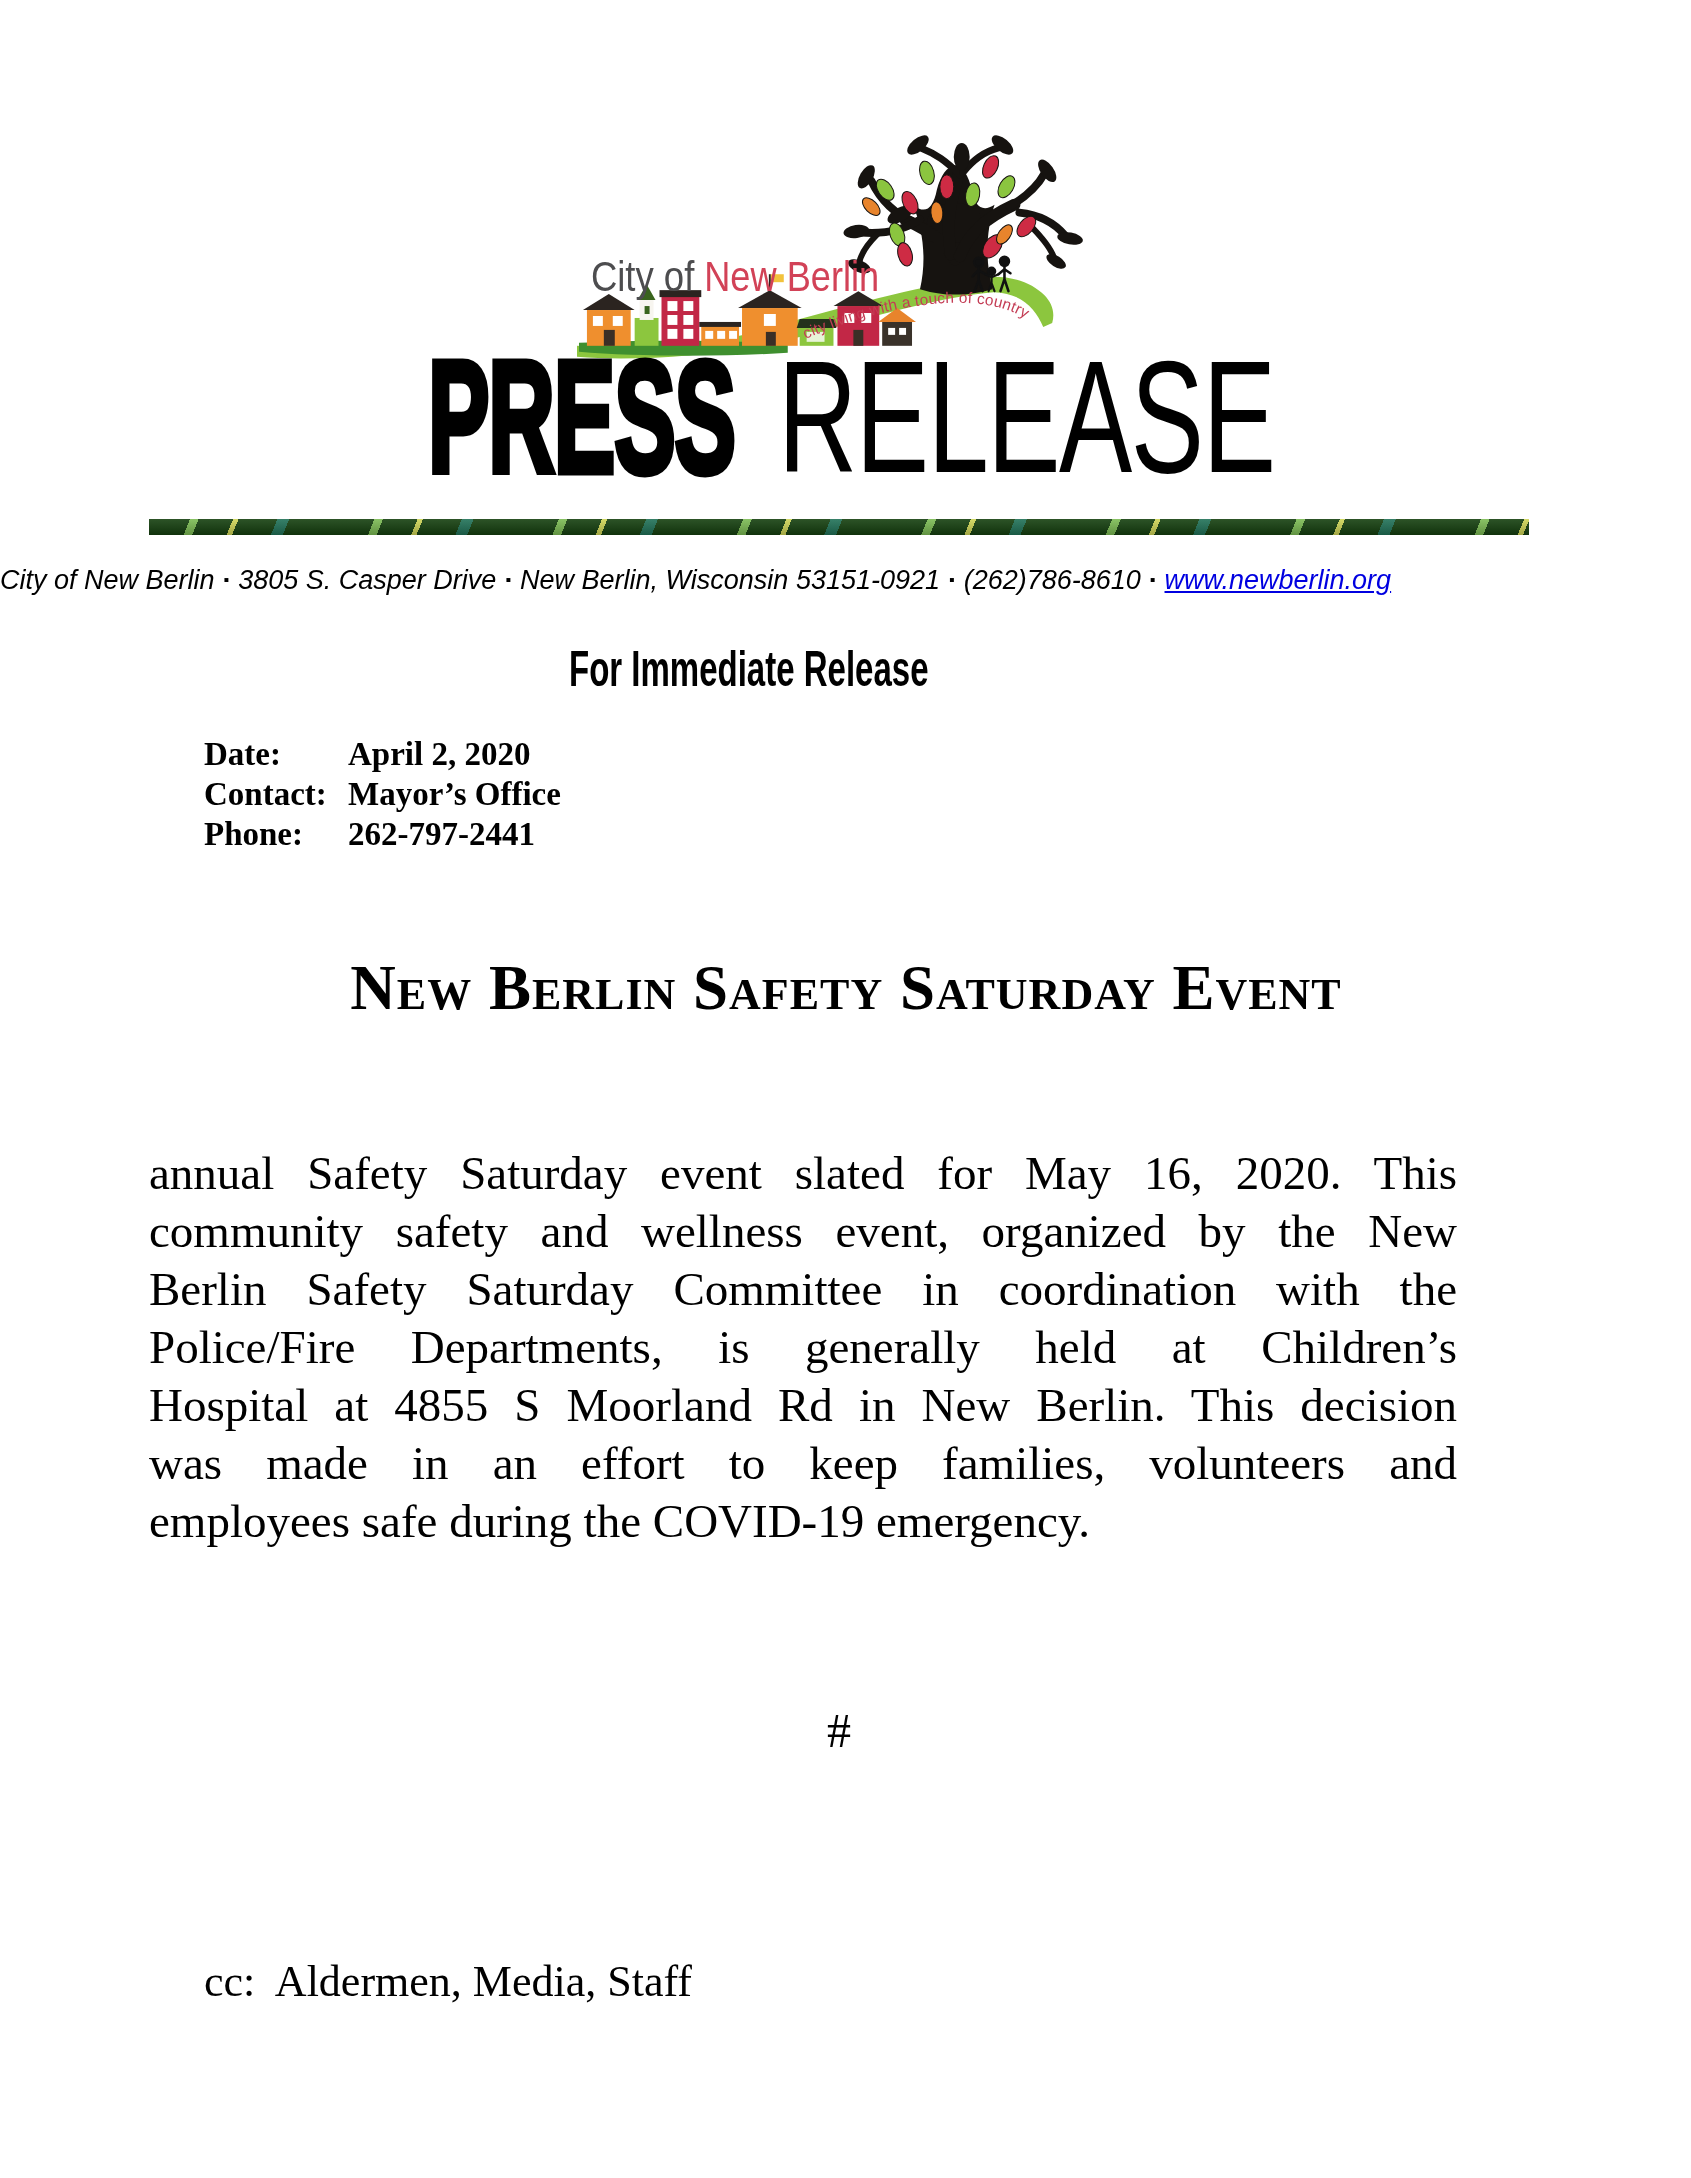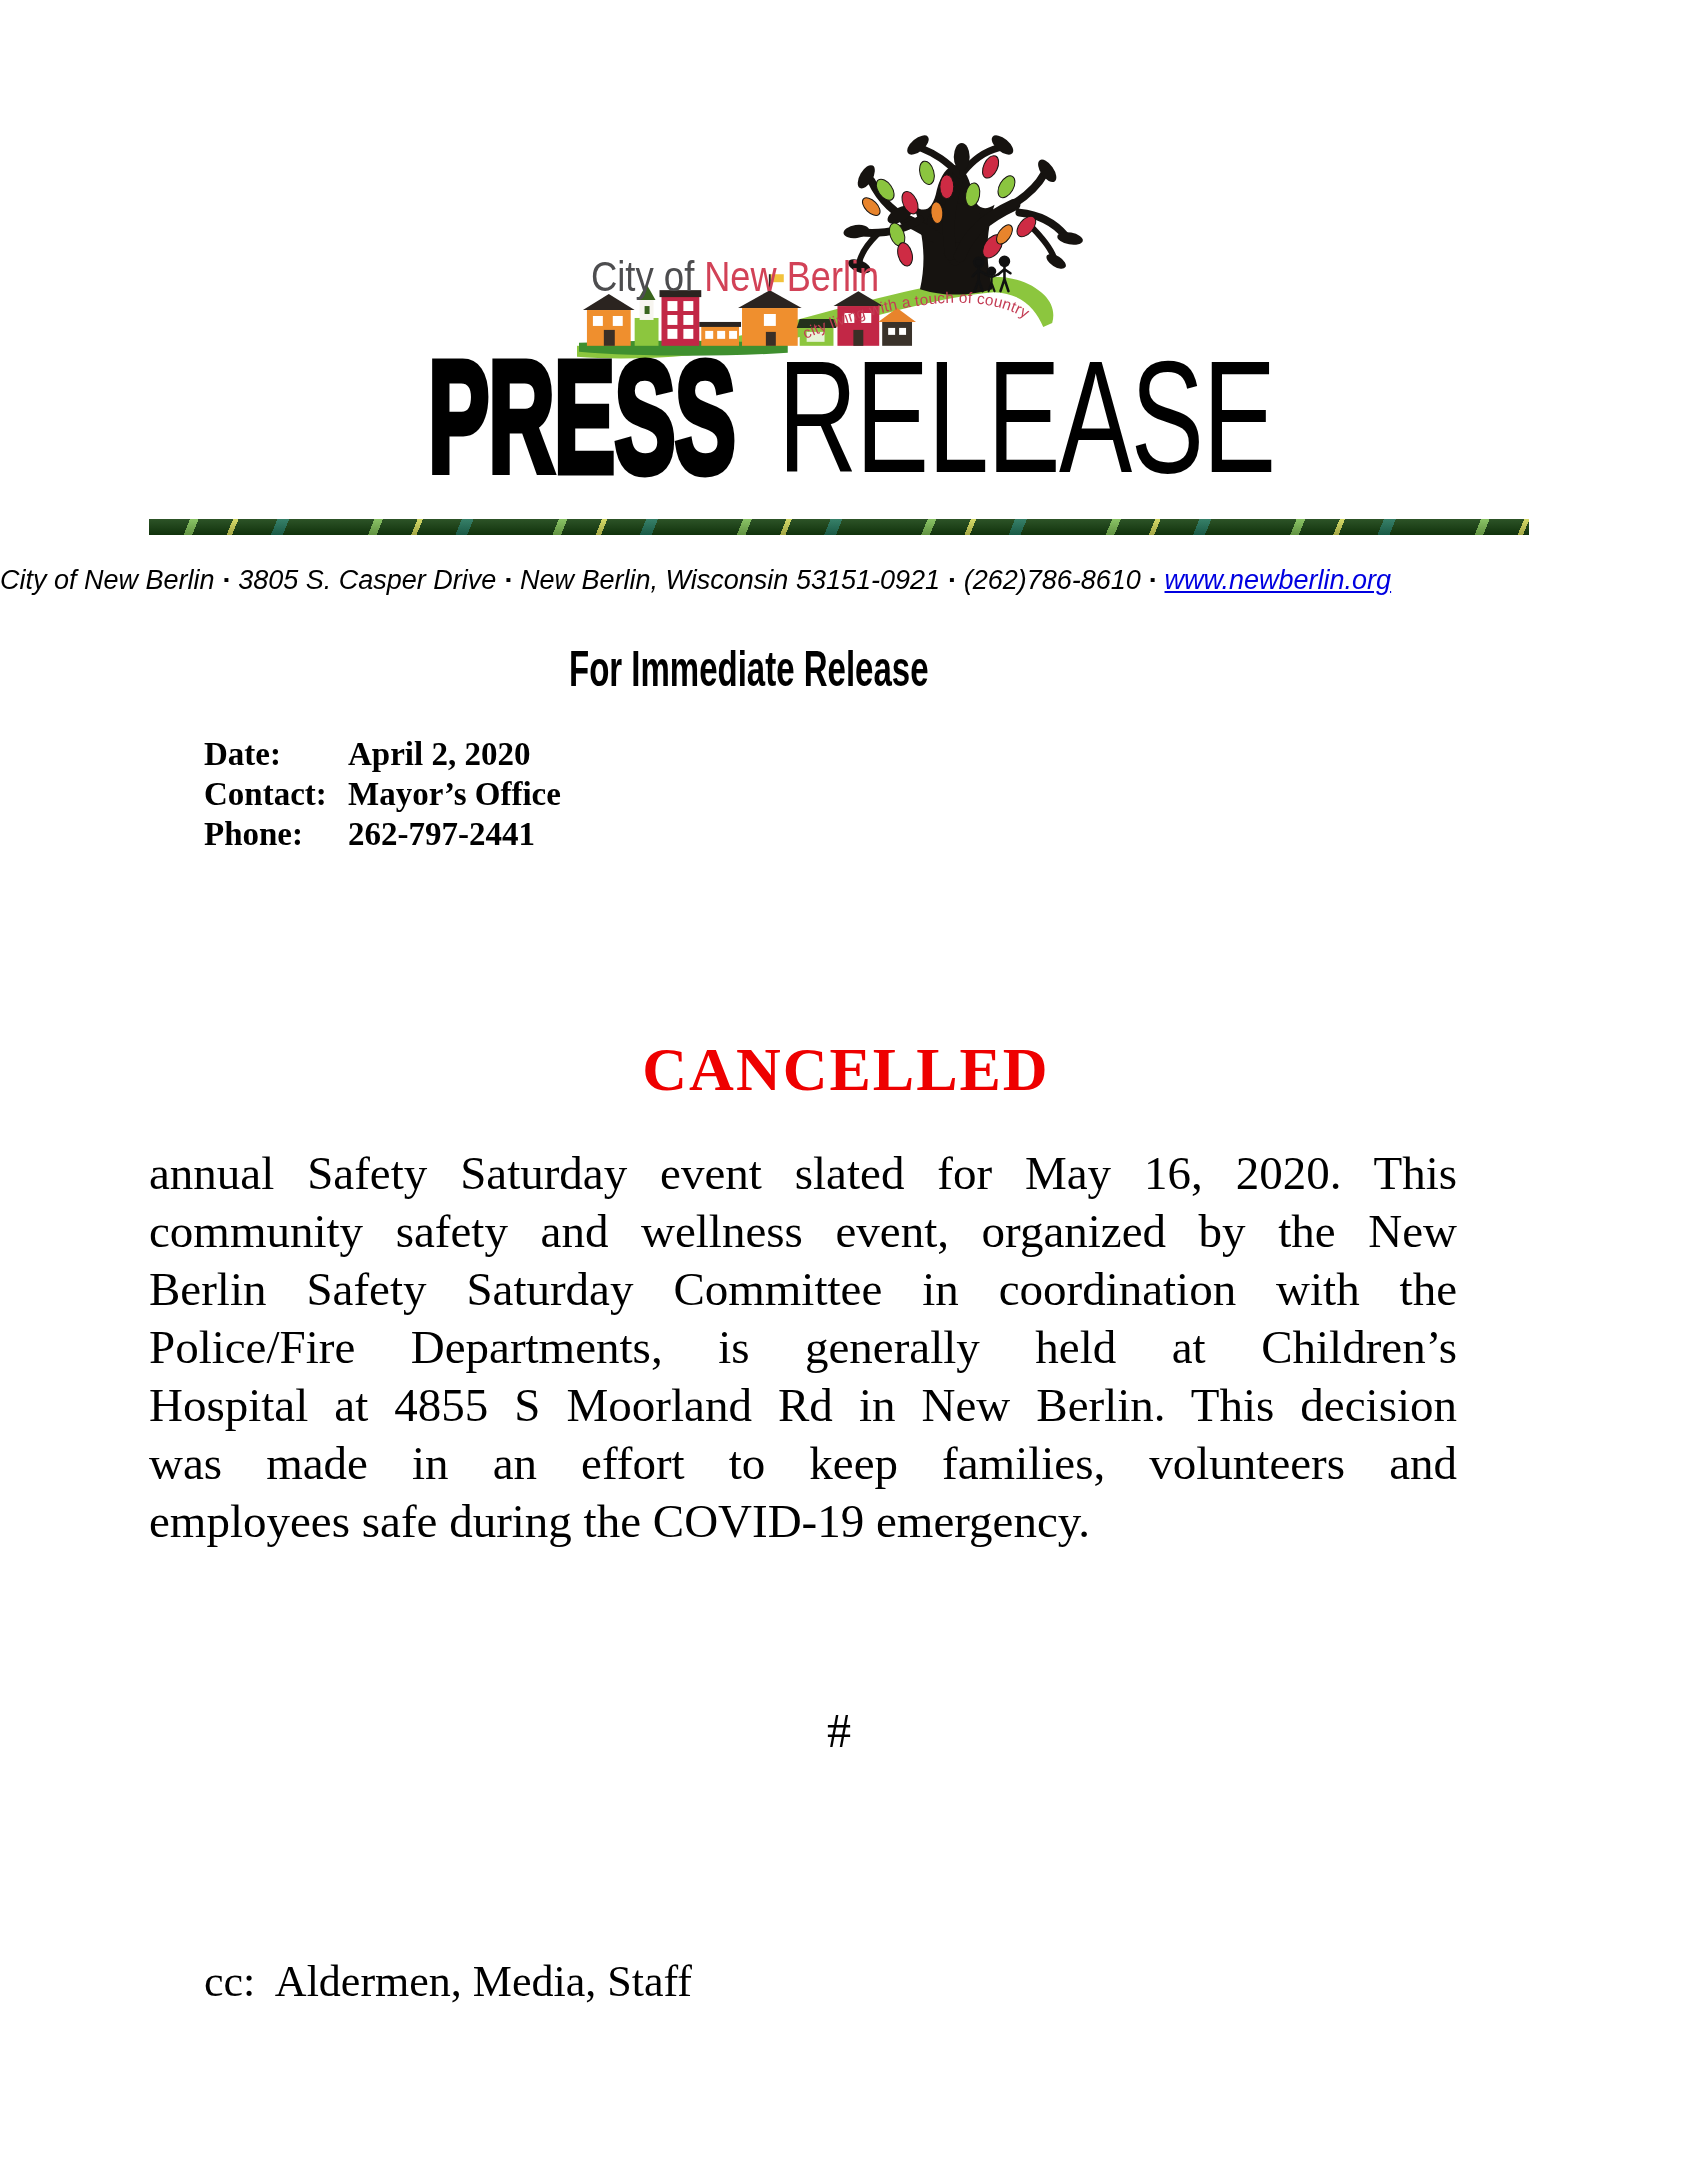--- a/index.html
+++ b/index.html
@@ -196,21 +196,21 @@
   <div class="abs info-bar"><span>City of New Berlin</span><span class="sep">▪</span><span>3805 S. Casper Drive</span><span class="sep">▪</span><span>New Berlin, Wisconsin 53151-0921</span><span class="sep">▪</span><span>(262)786-8610</span><span class="sep">▪</span><a href="#">www.newberlin.org</a></div>
 
   <div class="abs fir">For Immediate Release</div>
 
   <div class="abs contact">
     <div><span class="lbl">Date:</span><span>April 2, 2020</span></div>
     <div><span class="lbl">Contact:</span><span>Mayor’s Office</span></div>
     <div><span class="lbl">Phone:</span><span>262-797-2441</span></div>
   </div>
 
-  <div class="abs cancelled" style="color:#ee0000">CANCELLED</div>
+  <div class="abs headline">New Berlin Safety Saturday Event</div>
 
   <div class="abs body-text">
     <div class="bline">annual Safety Saturday event slated for May 16, 2020. This</div>
     <div class="bline">community safety and wellness event, organized by the New</div>
     <div class="bline">Berlin Safety Saturday Committee in coordination with the</div>
     <div class="bline">Police/Fire Departments, is generally held at Children’s</div>
     <div class="bline">Hospital at 4855 S Moorland Rd in New Berlin. This decision</div>
     <div class="bline">was made in an effort to keep families, volunteers and</div>
     <div class="bline last">employees safe during the COVID-19 emergency.</div>
   </div>

